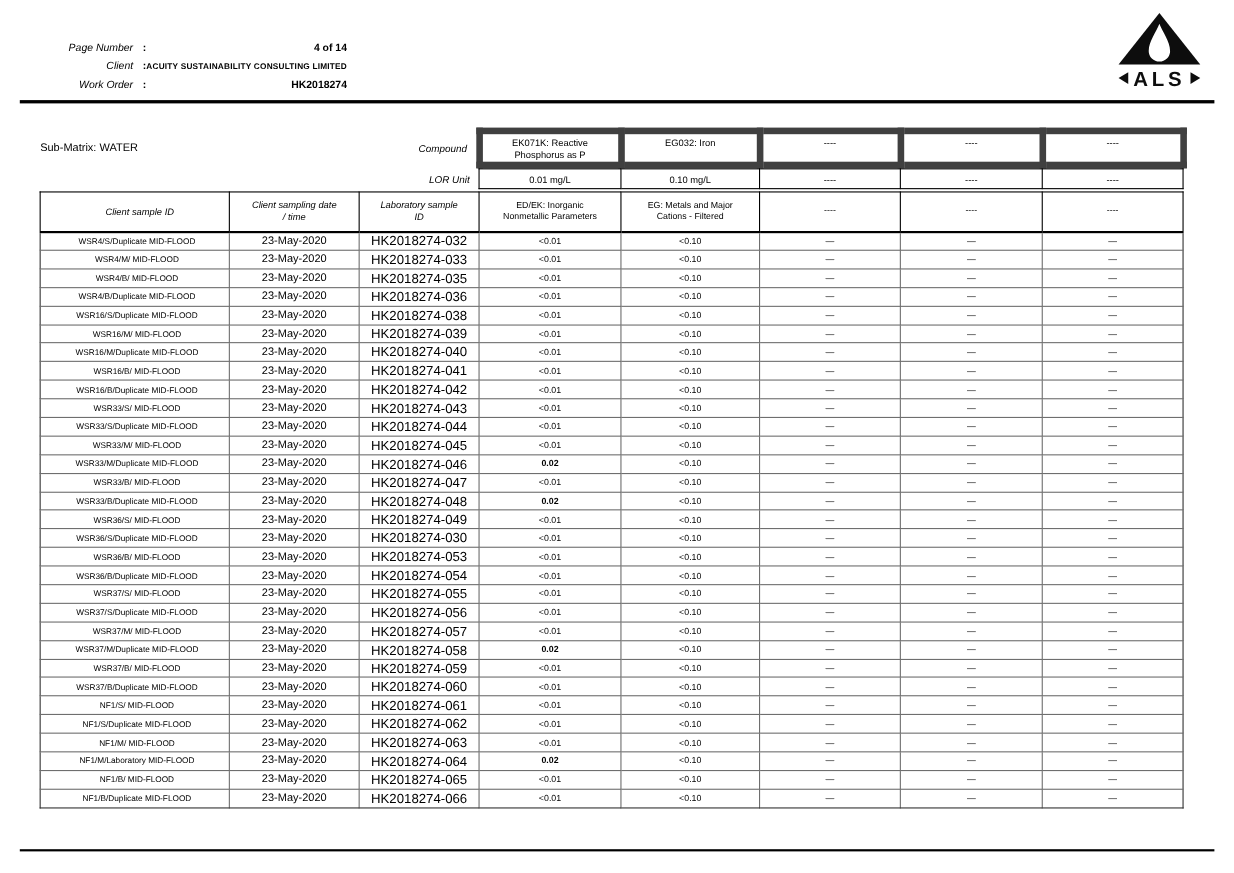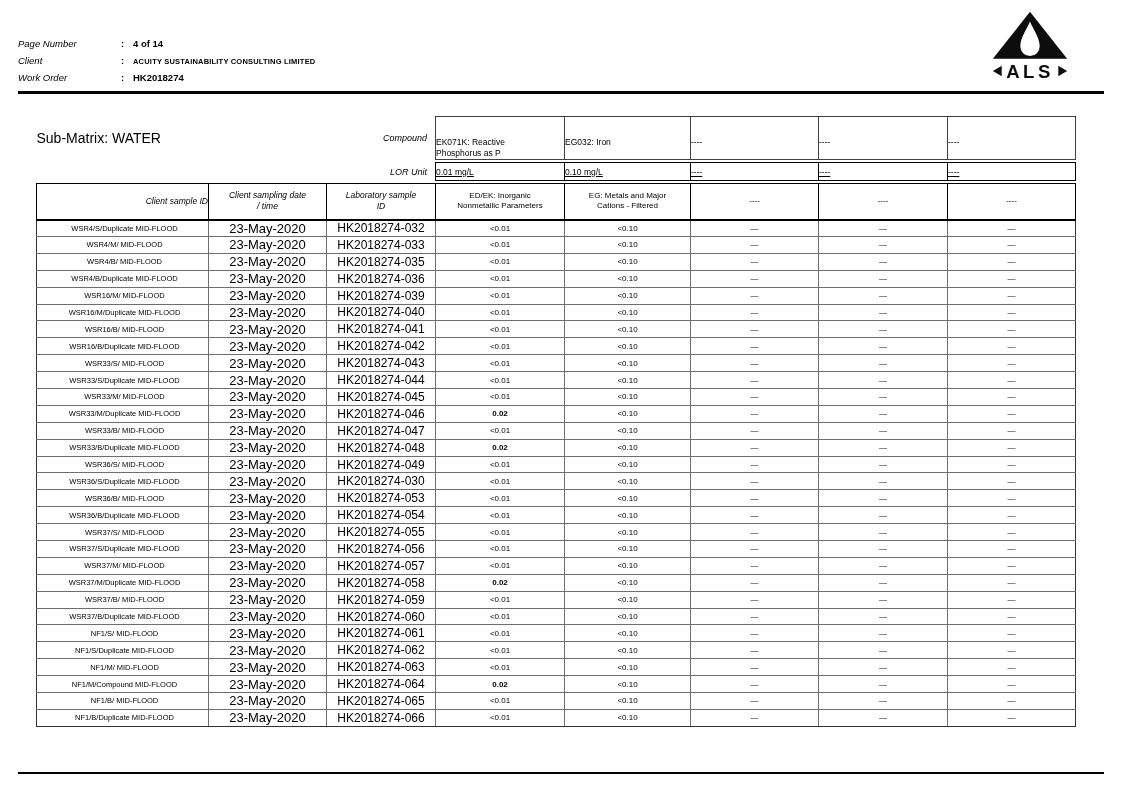--- a/index.html
+++ b/index.html
@@ -1,54 +1,54 @@
 <!DOCTYPE html>
 <html><head>
 <meta charset="utf-8">
 <style>
   * { margin:0; padding:0; box-sizing:border-box; }
   html,body { background:#e8e8e8; }
   body { font-family:"Liberation Sans", sans-serif; color:#000; }
   .page { position:relative; width:1122px; height:794px; background:#ffffff; overflow:hidden; }
 
   
-  .header-block { position:absolute; left:18px; top:38px; }
+  .header-block { position:absolute; left:18px; top:38px;text-align:right; }
   .hfield { display:grid; grid-template-columns:103px 12px auto; align-items:baseline; margin-bottom:6px; }
   .hlabel { font-style:italic; font-size:9.5px; }
   .hcolon { font-size:9.5px; font-weight:bold; }
   .hvalue { font-size:9.5px; font-weight:bold; }
   .hvalue.small { font-size:7.5px; letter-spacing:0.2px; }
 
-  .logo { position:absolute; right:52px; top:10px; width:80px; }
+  .logo { position:absolute; right:28px; top:10px; width:80px; }
 
   .rule-top { position:absolute; left:18px; top:91px; width:1086px; height:3px; background:#000; }
   .rule-bottom { position:absolute; left:18px; top:772px; width:1086px; height:2px; background:#000; }
 
   
   .report-table { position:absolute; left:36px; top:116px; width:1039px;
                   border-collapse:collapse; table-layout:fixed; }
   .report-table td, .report-table th { font-weight:normal; overflow:hidden; }
 
   .nob { border:none; }
-  .submatrix { font-size:14px; font-weight:bold; text-align:left; vertical-align:middle; }
+  .submatrix { font-size:10px; font-weight:bold; text-align:left; vertical-align:middle; }
   .rlabel { font-style:italic; font-size:9px; text-align:right; padding-right:8px; vertical-align:middle; }
 
-  .hbox { border:1px solid #404040; font-weight:bold; font-size:8.5px; text-align:left;
-          vertical-align:top; padding-top:20px; white-space:pre-line; line-height:1.3; height:30px; }
-  .lbox { border:1px solid #000; font-size:8.5px; text-align:left; vertical-align:middle; height:18px;text-decoration:underline; }
+  .hbox { border:6px solid #404040; font-weight:bold; font-size:8.5px; text-align:center;
+          vertical-align:top; padding-top:3px; white-space:pre-line; line-height:1.3; height:30px; }
+  .lbox { border:1px solid #000; font-size:8.5px; text-align:center; vertical-align:middle; height:18px; }
   .spacer td { border:none; height:3px; }
 
   .chbox { border:1px solid #000; border-bottom:2px solid #000; font-size:8px; text-align:center;
            vertical-align:middle; white-space:pre-line; line-height:1.35; height:36px; }
   .chbox.italic { font-style:italic; font-size:8.5px; }
-  .chbox.left { text-align:right; padding-left:9px; }
+  .chbox.left { text-align:center; padding-left:9px; }
 
   .dcell { border:1px solid #6e6e6e; font-size:8px; text-align:center; vertical-align:middle; height:16.9px; }
   .dcell.c0 { text-align:center; padding-left:4px; font-size:7.5px; border-left-color:#333; }
-  .dcell.c1 { font-size:13px; }
+  .dcell.c1 { font-size:10px; }
   .dcell.c2 { font-size:12px; }
   .dcell.c7 { border-right-color:#333; }
   .dcell.detect { font-weight:bold;margin-top:32px; }
   tbody tr:last-child .dcell { border-bottom-color:#333; }
 </style>
 </head>
 <body>
 
 <div class="page">
 
@@ -169,20 +169,30 @@
           <td class="dcell c0">WSR4/B/Duplicate MID-FLOOD</td>
           <td class="dcell c1">23-May-2020</td>
           <td class="dcell c2">HK2018274-036</td>
           <td class="dcell c3">&lt;0.01</td>
           <td class="dcell c4">&lt;0.10</td>
           <td class="dcell c5">—</td>
           <td class="dcell c6">—</td>
           <td class="dcell c7">—</td>
         </tr>
         <tr>
+          <td class="dcell c0">WSR16/S/Duplicate MID-FLOOD</td>
+          <td class="dcell c1">23-May-2020</td>
+          <td class="dcell c2">HK2018274-038</td>
+          <td class="dcell c3">&lt;0.01</td>
+          <td class="dcell c4">&lt;0.10</td>
+          <td class="dcell c5">—</td>
+          <td class="dcell c6">—</td>
+          <td class="dcell c7">—</td>
+        </tr>
+        <tr>
           <td class="dcell c0">WSR16/M/ MID-FLOOD</td>
           <td class="dcell c1">23-May-2020</td>
           <td class="dcell c2">HK2018274-039</td>
           <td class="dcell c3">&lt;0.01</td>
           <td class="dcell c4">&lt;0.10</td>
           <td class="dcell c5">—</td>
           <td class="dcell c6">—</td>
           <td class="dcell c7">—</td>
         </tr>
         <tr>
@@ -399,21 +409,21 @@
           <td class="dcell c0">NF1/M/ MID-FLOOD</td>
           <td class="dcell c1">23-May-2020</td>
           <td class="dcell c2">HK2018274-063</td>
           <td class="dcell c3">&lt;0.01</td>
           <td class="dcell c4">&lt;0.10</td>
           <td class="dcell c5">—</td>
           <td class="dcell c6">—</td>
           <td class="dcell c7">—</td>
         </tr>
         <tr>
-          <td class="dcell c0">NF1/M/Compound MID-FLOOD</td>
+          <td class="dcell c0">NF1/M/Laboratory MID-FLOOD</td>
           <td class="dcell c1">23-May-2020</td>
           <td class="dcell c2">HK2018274-064</td>
           <td class="dcell c3 detect">0.02</td>
           <td class="dcell c4">&lt;0.10</td>
           <td class="dcell c5">—</td>
           <td class="dcell c6">—</td>
           <td class="dcell c7">—</td>
         </tr>
         <tr>
           <td class="dcell c0">NF1/B/ MID-FLOOD</td>

